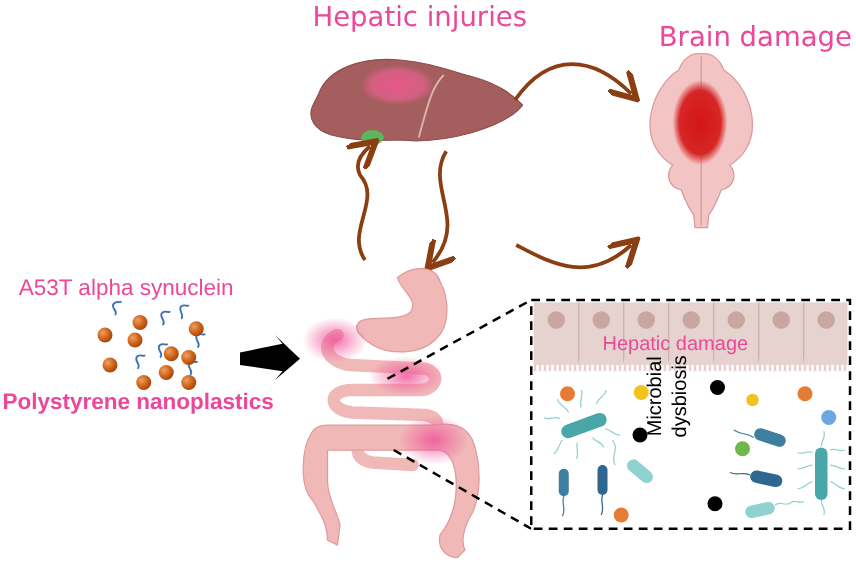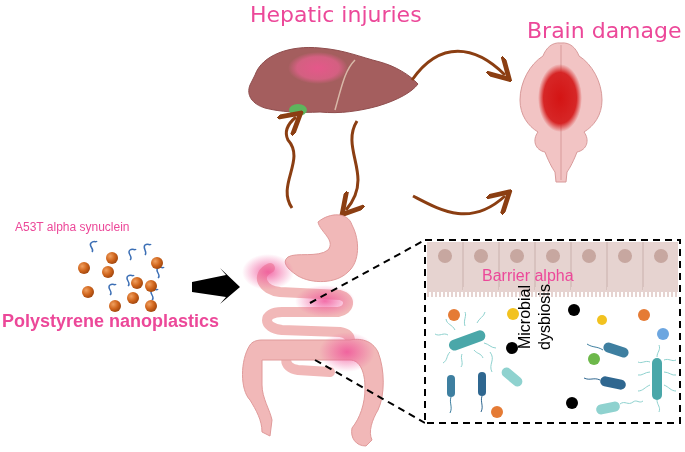--- a/index.html
+++ b/index.html
@@ -1,21 +1,21 @@
 <!DOCTYPE html>
 <html><head>
 <meta charset="utf-8">
 <style>
   html, body { margin: 0; padding: 0; background: #ffffff; }
   body { width: 685px; height: 452px; position: relative; overflow: hidden; font-family: "Liberation Sans", sans-serif; }
   .lbl { position: absolute; color: #ec4899; white-space: nowrap; }
   .title { font-family: "DejaVu Sans", sans-serif; font-size: 22px; }
   #t-hep { left: 250px; top: 2px; }
   #t-brain { left: 479px; top: 18px; margin-left: 48px; }
-  #t-a53t { left: 15px; top: 220px; font-size: 12px; }
+  #t-a53t { left: 15px; top: 220px; font-size: 18px; }
   #t-ps { left: 2px; top: 311px; font-size: 18px; font-weight: bold; }
   #t-barrier { left: 482px; top: 267px; font-size: 16px; }
   #t-micro { position: absolute; left: 515px; top: 372px; font-size: 16px; transform: rotate(-90deg); transform-origin: 0 0; line-height: 20px; text-align: center; width: 110px; }
   svg#art { position: absolute; left: 0; top: 0; }
 </style>
 </head>
 <body>
 
 <svg id="art" width="685" height="452" viewBox="0 0 685 452">
   <defs>
@@ -190,17 +190,17 @@
         <rect x="652" y="358" width="10" height="42" rx="5" fill="#4AA7A9"></rect>
       </g>
     </g>
   </g>
 </svg>
 
 <div class="lbl title" id="t-hep">Hepatic injuries</div>
 <div class="lbl title" id="t-brain">Brain damage</div>
 <div class="lbl" id="t-a53t">A53T alpha synuclein</div>
 <div class="lbl" id="t-ps">Polystyrene nanoplastics</div>
-<div class="lbl" id="t-barrier">Barrier alpha</div>
+<div class="lbl" id="t-barrier">Hepatic damage</div>
 <div id="t-micro">
   <div>Microbial</div>
   <div>dysbiosis</div>
 </div>
 
 </body></html>

